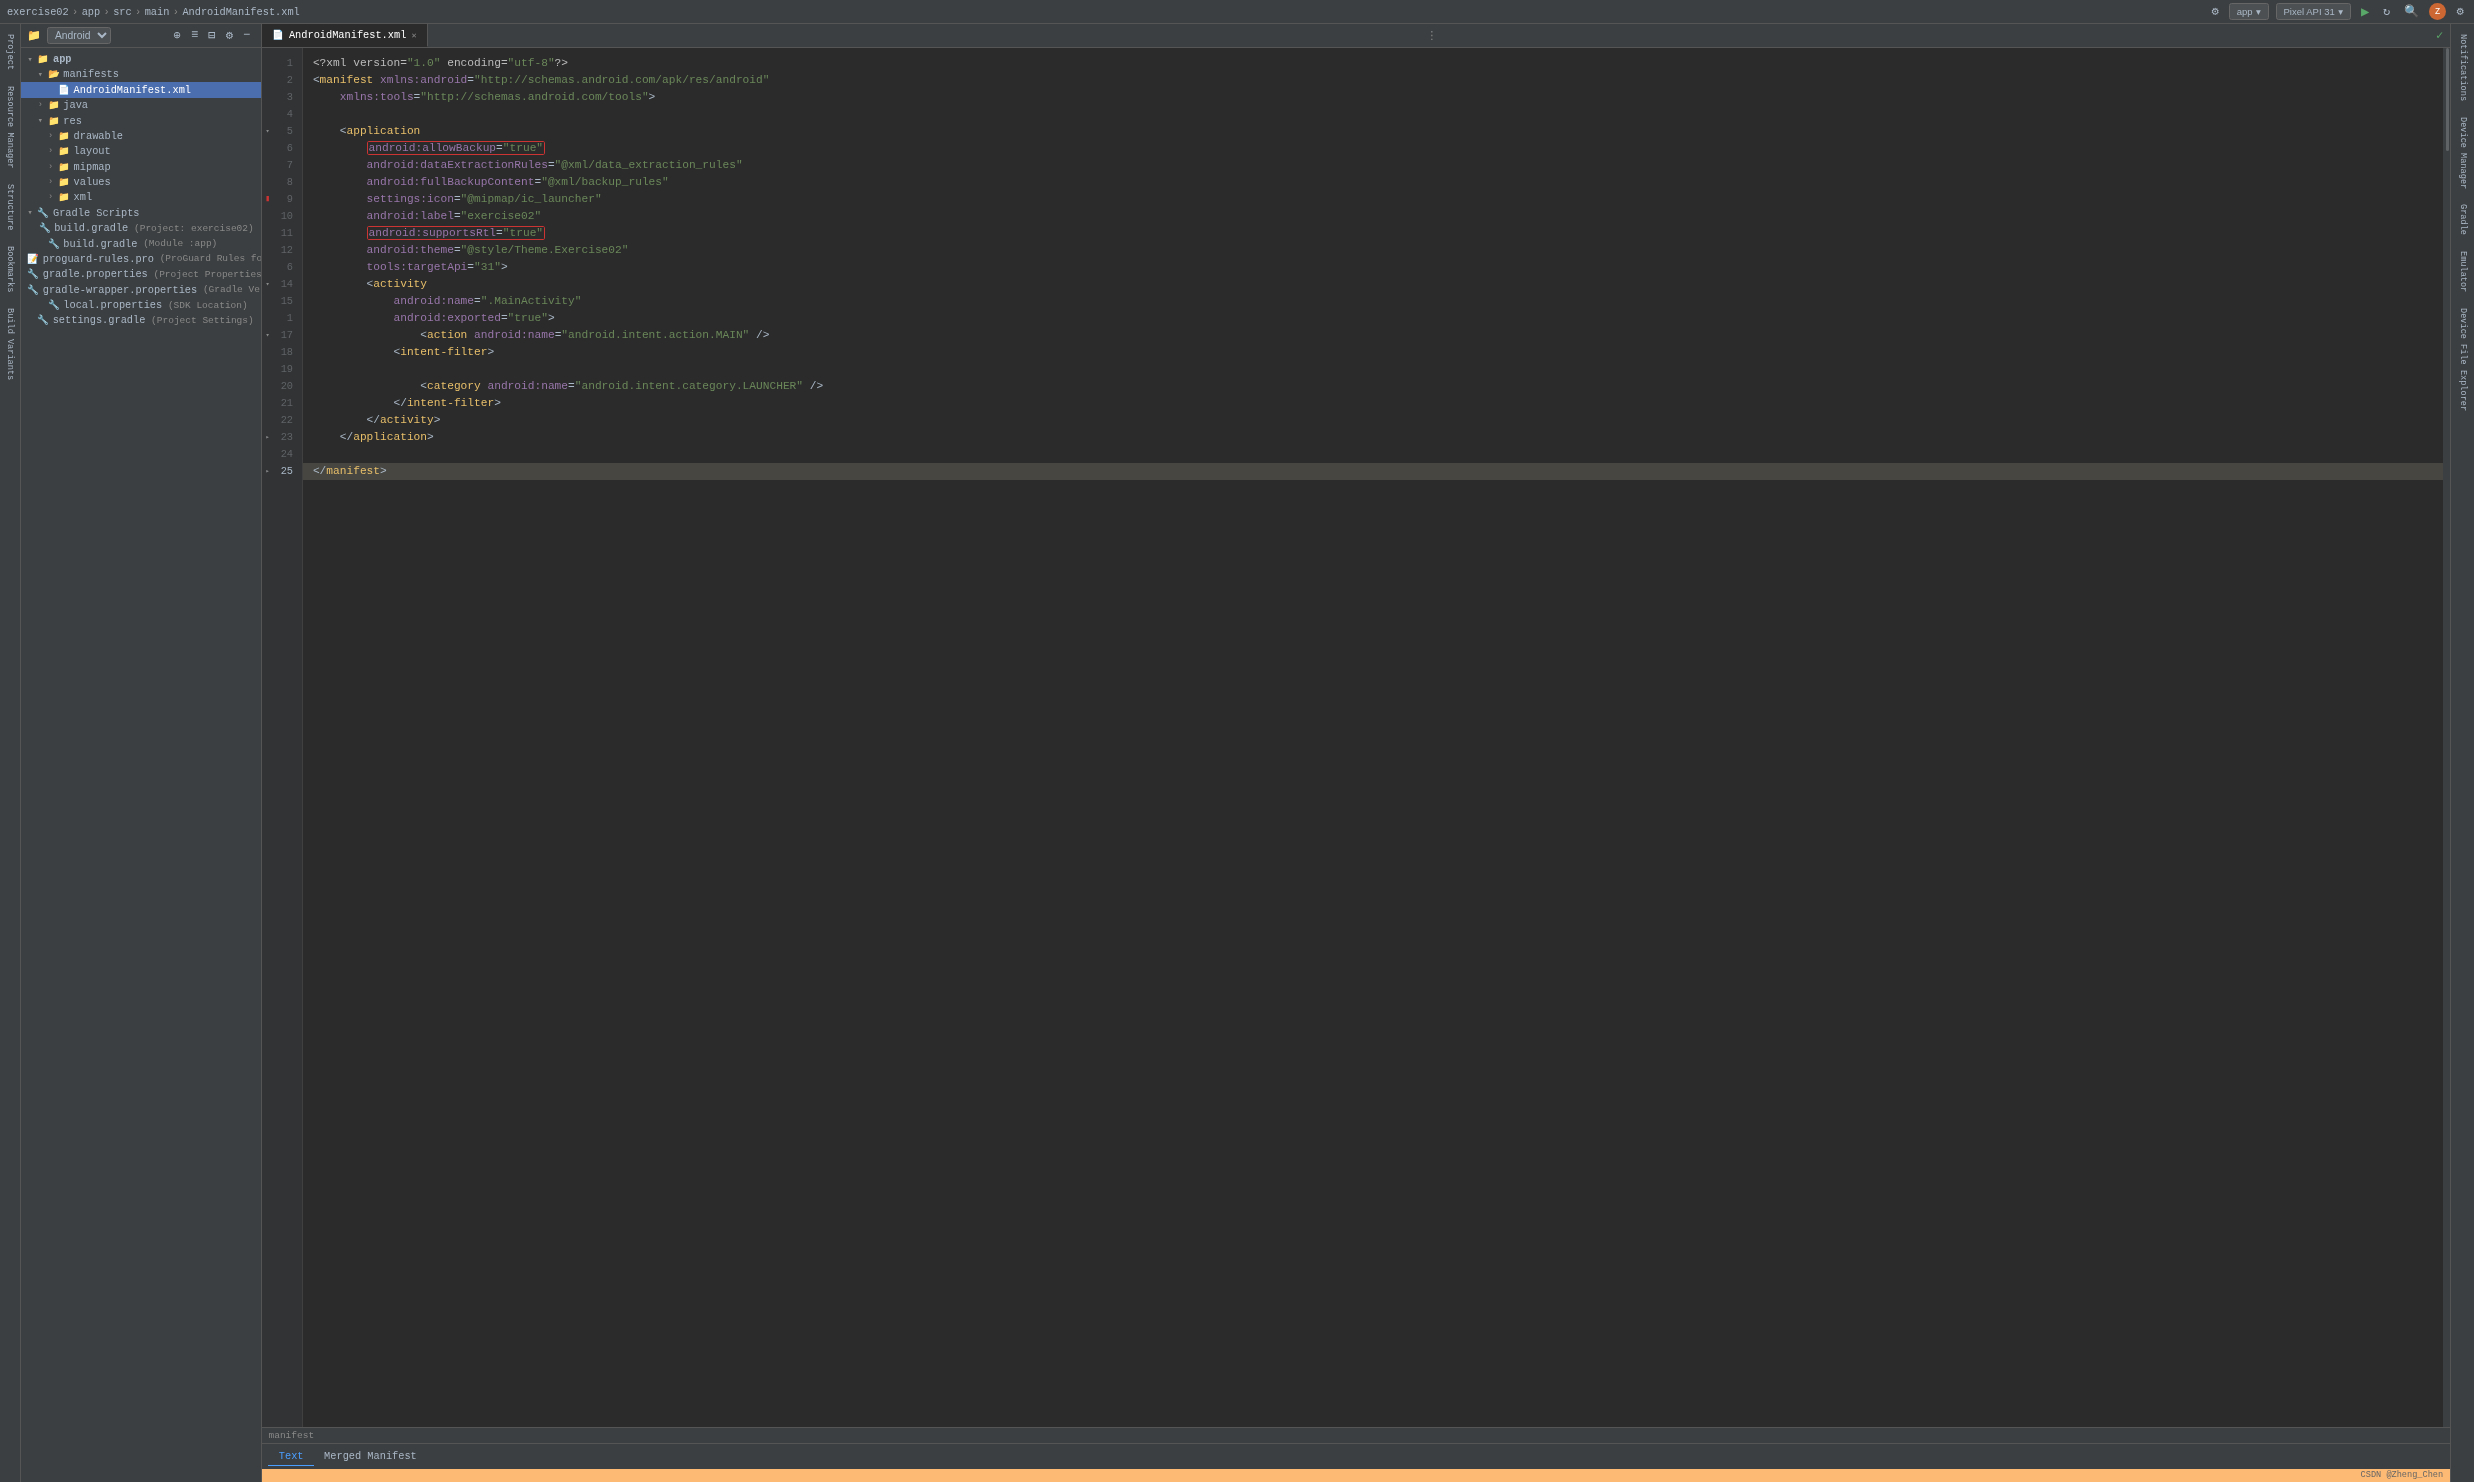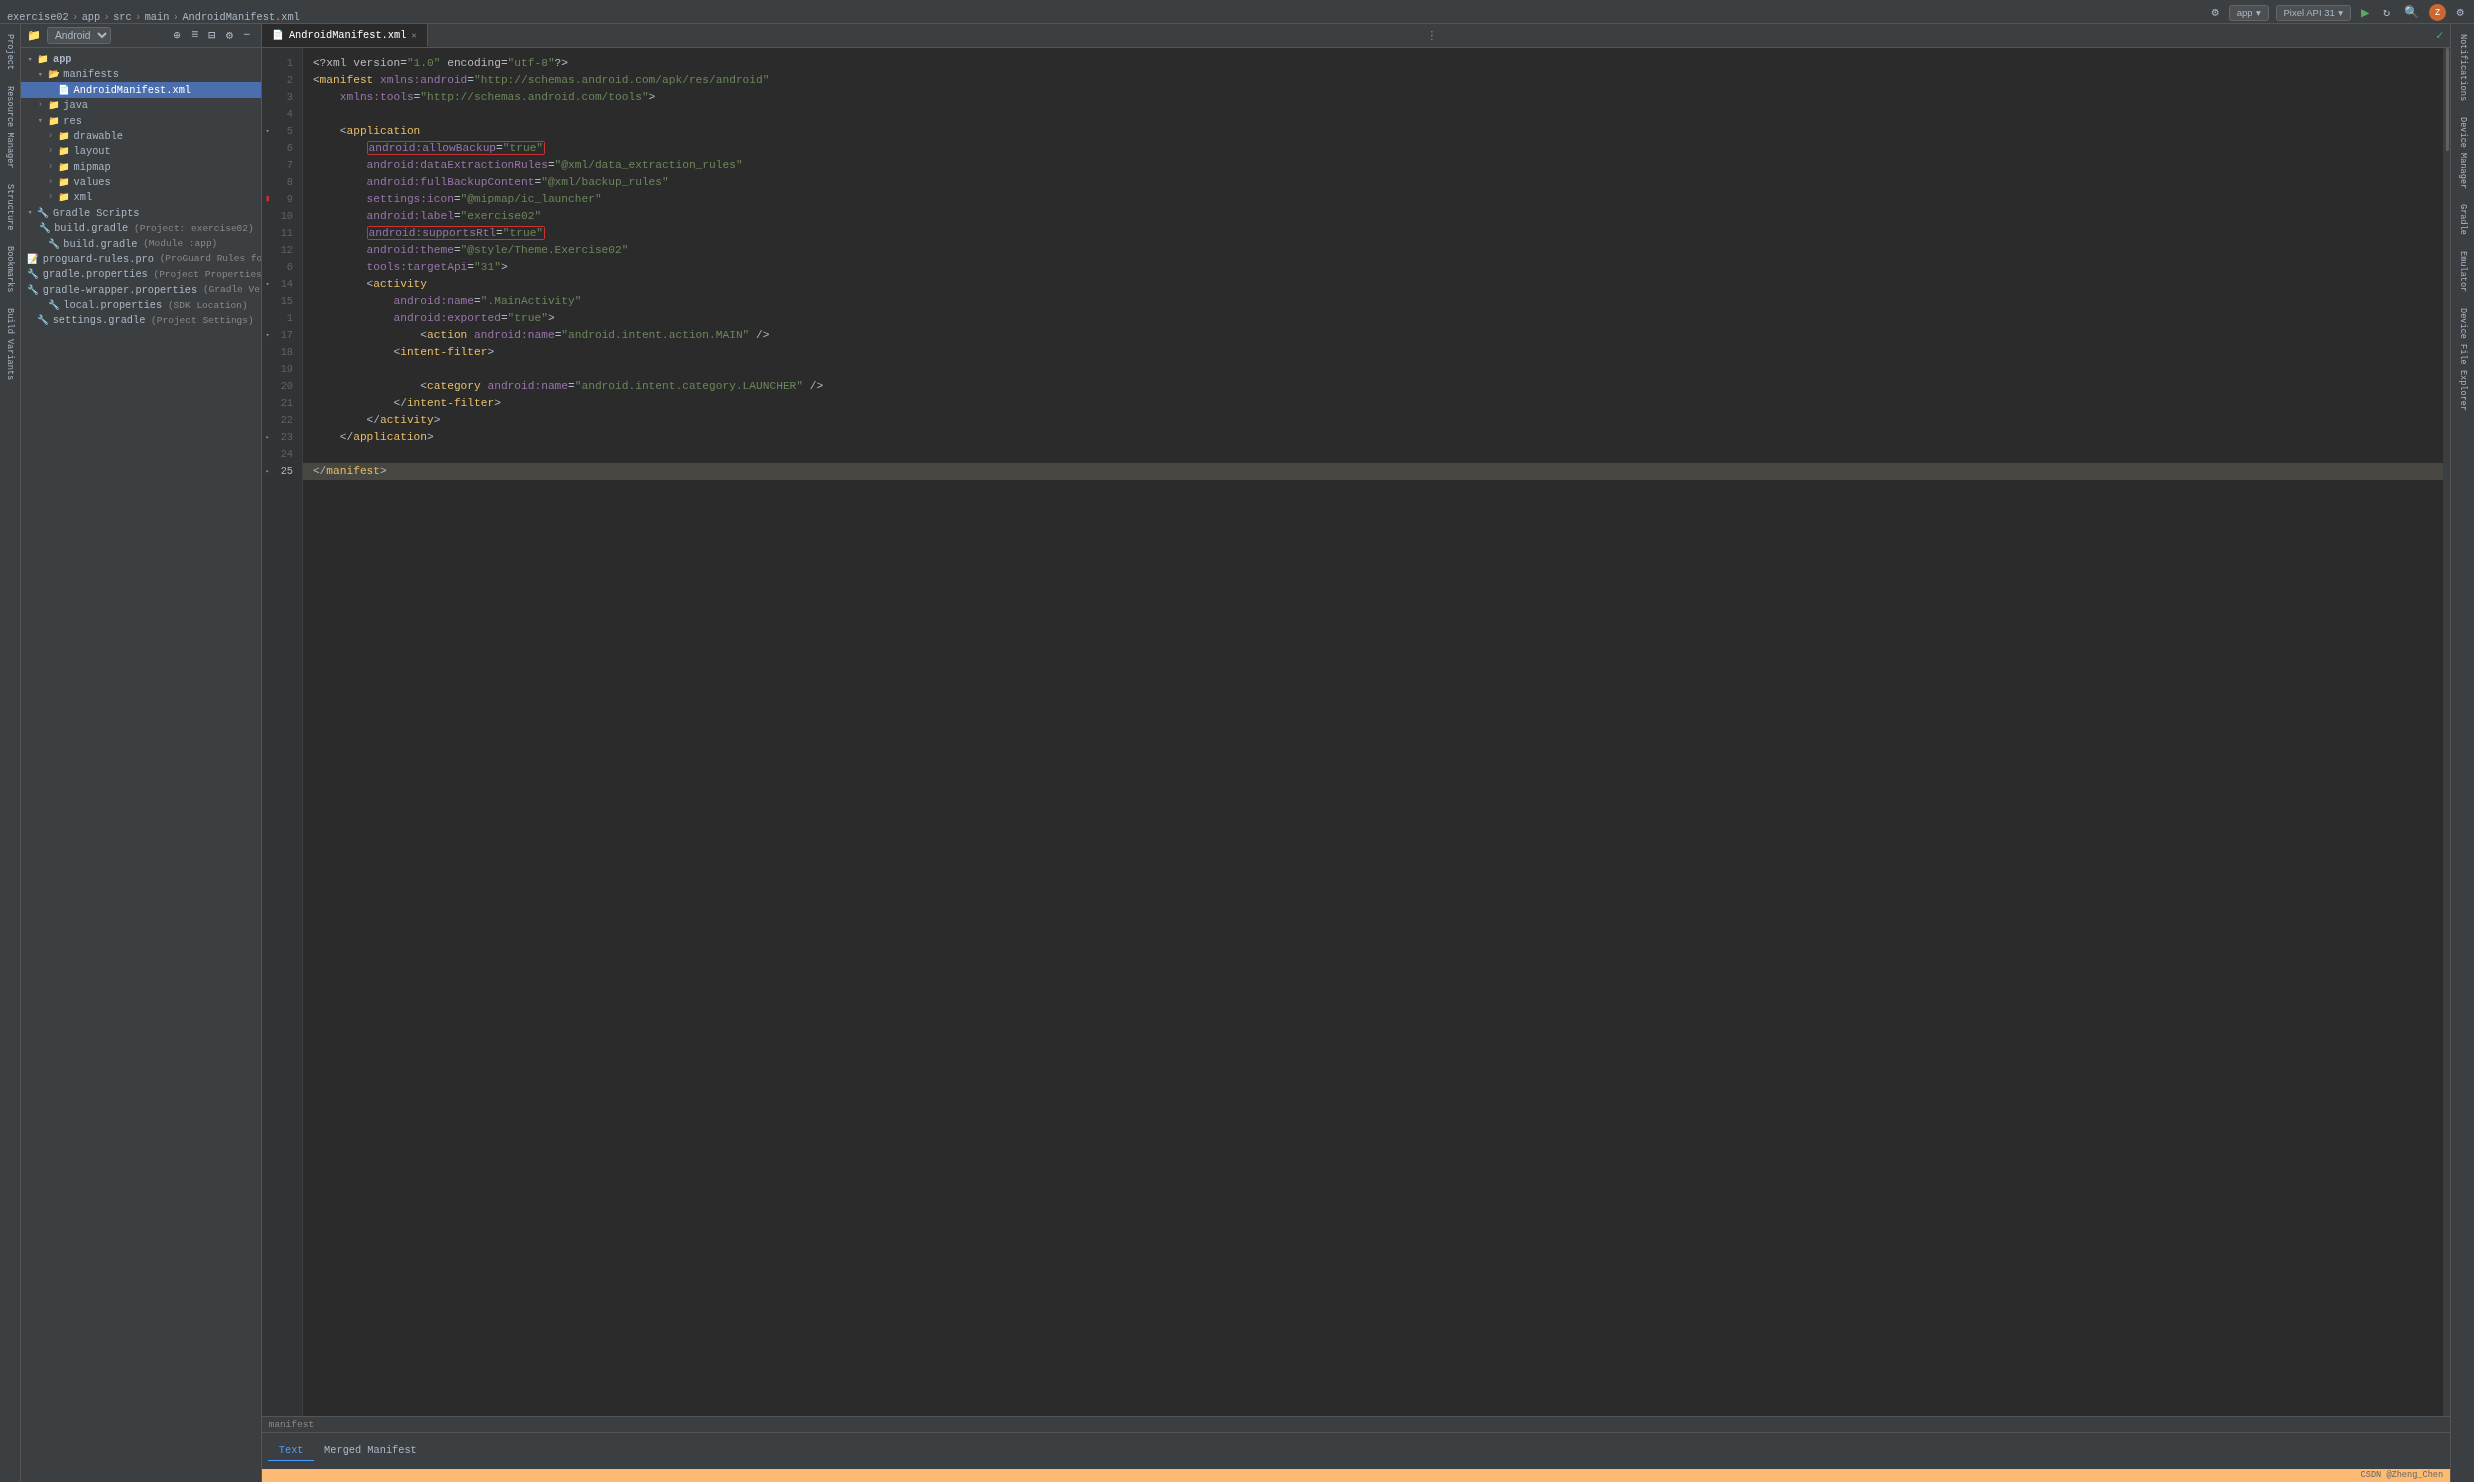--- a/index.html
+++ b/index.html
@@ -4,21 +4,21 @@
   <style>
     * { box-sizing: border-box; margin: 0; padding: 0; }
     body { font-family: 'Courier New', monospace; background: #2b2b2b; color: #a9b7c6; font-size: 11.2px; overflow: hidden; height: 100vh; display: flex; flex-direction: column; }
 
     
     .top-toolbar {
       background: #3c3f41;
       border-bottom: 0.9px solid #555;
       height: 24px;
       display: flex;
-      align-items: flex-end;
+      align-items: center;
       padding: 0 6.9px;
       gap: 5.2px;
       flex-shrink: 0;
     }
     .breadcrumb {
       display: flex;
       align-items: center;
       gap: 3.4px;
       font-size: 10.3px;
       color: #a9b7c6;
@@ -232,21 +232,21 @@
       border: 0.9px solid #cc3333;
       border-radius: 1.7px;
       padding: 0 0.9px;
       background: transparent;
     }
 
     
     .bottom-tabs {
       background: #3c3f41;
       border-top: 0.9px solid #555;
-      height: 37px;
+      height: 26px;
       display: flex;
       align-items: center;
       padding: 0 6.9px;
       flex-shrink: 0;
     }
     .bottom-tab {
       padding: 3.4px 10.3px;
       font-size: 10.3px;
       cursor: pointer;
       color: #a9b7c6;

